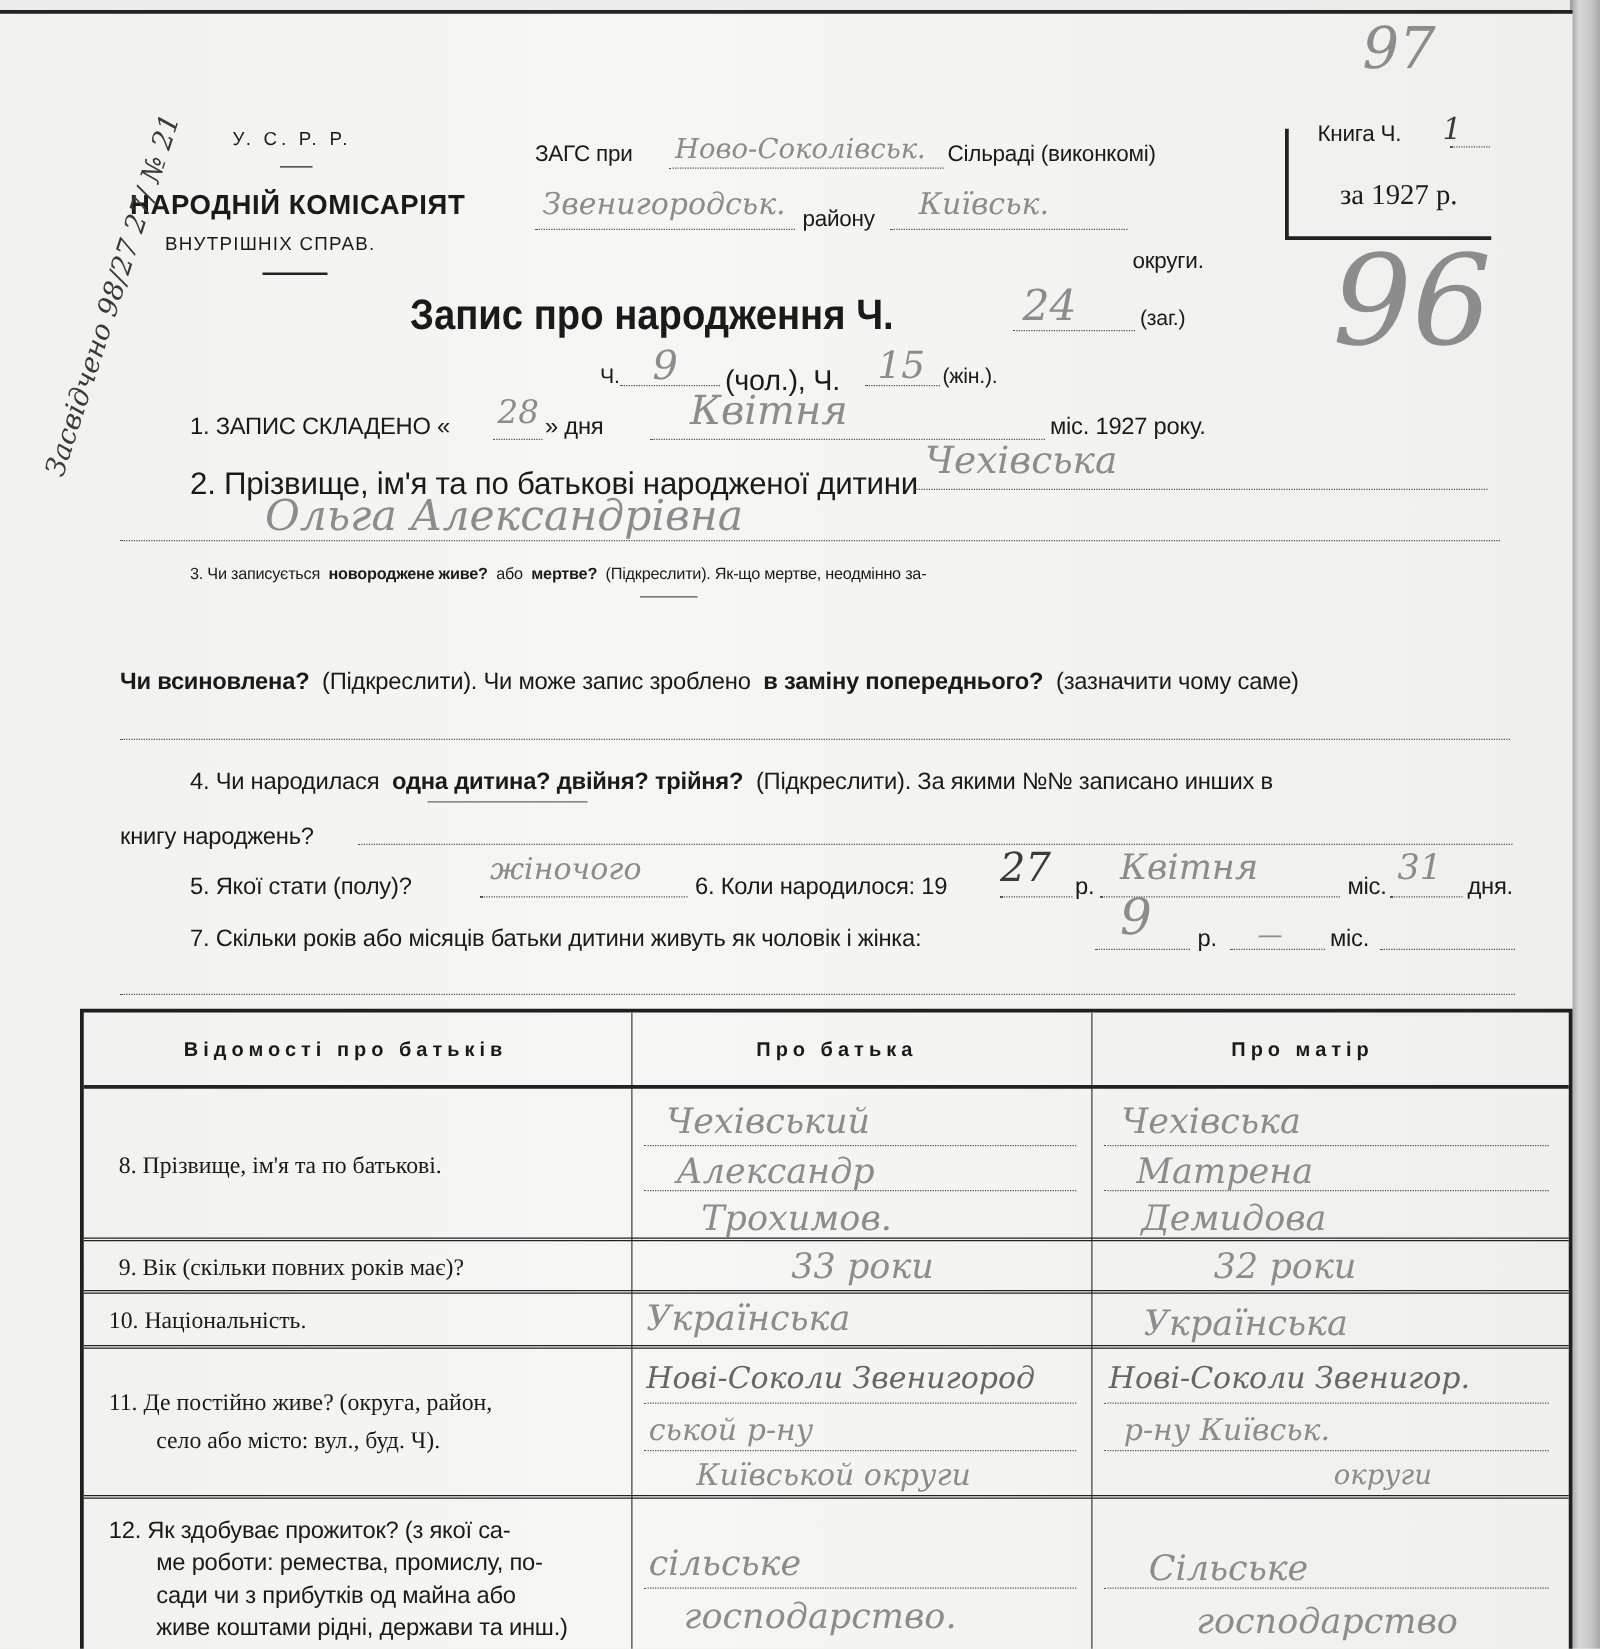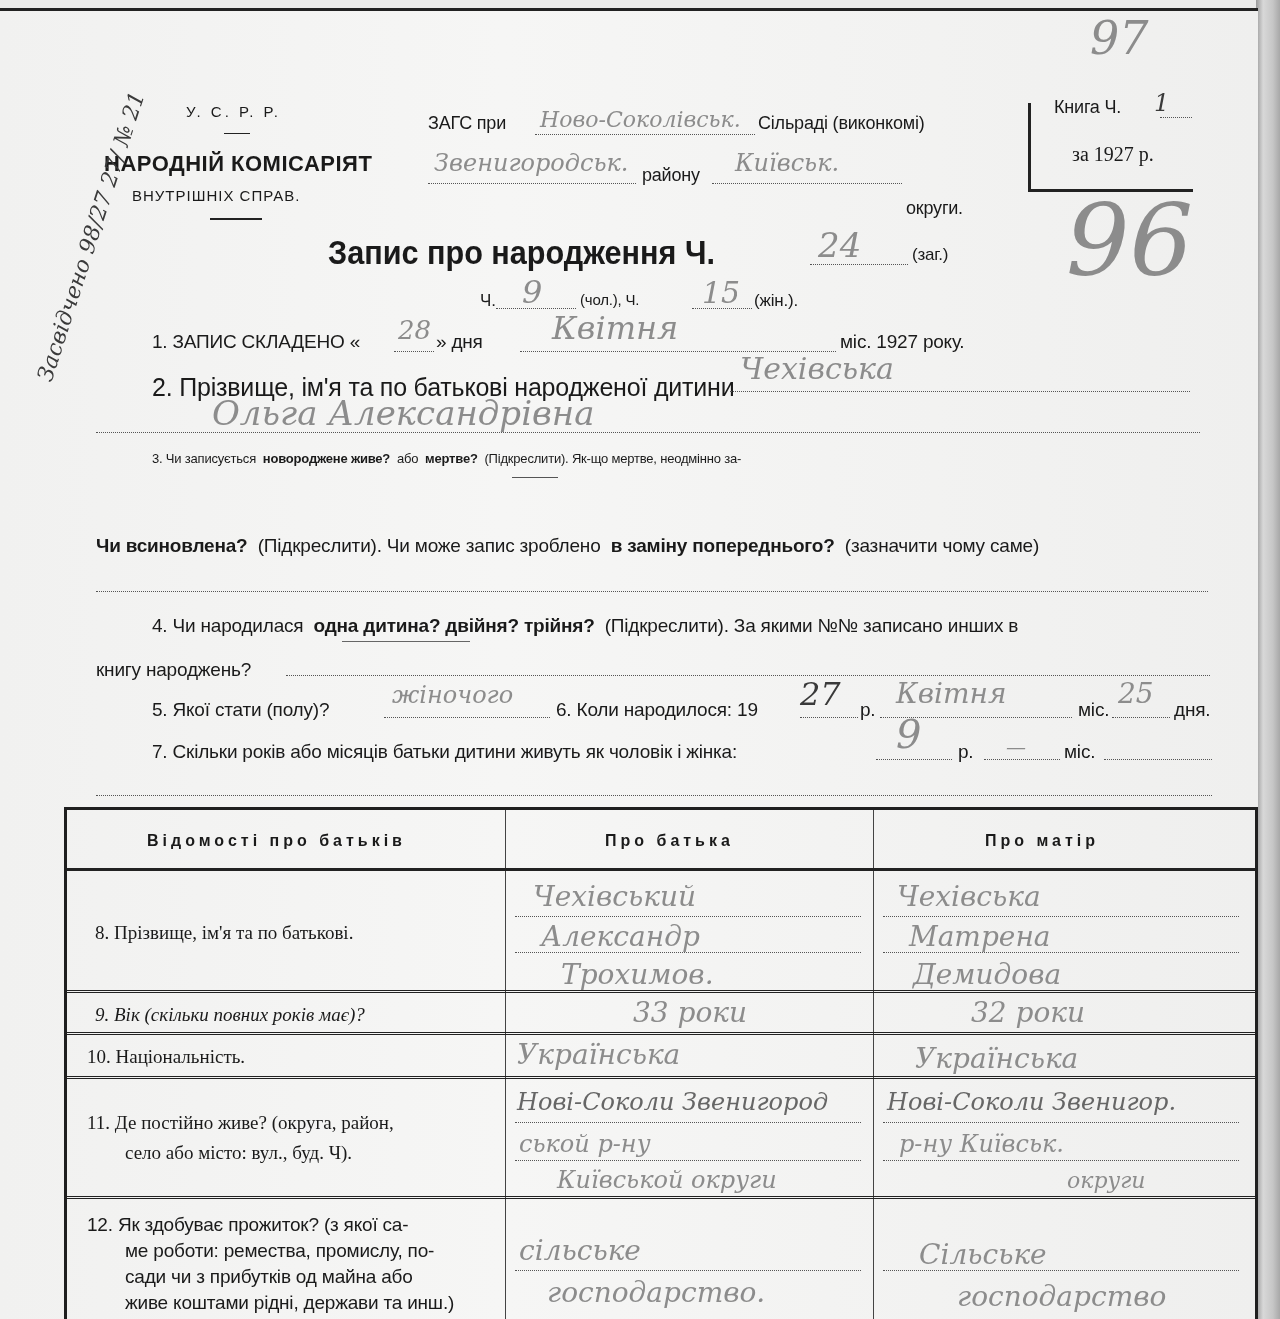--- a/index.html
+++ b/index.html
@@ -72,34 +72,34 @@
   <div class="abs hand" style="left:434px;top:138px;font-size:24px;">Звенигородськ.</div>
   <div class="abs cond txt" style="left:642px;top:154px;">району</div>
   <div class="dots" style="left:712px;top:172px;width:190px;"></div>
   <div class="abs hand" style="left:735px;top:138px;font-size:24px;">Київськ.</div>
   <div class="abs cond txt" style="left:906px;top:154px;margin-top:33px;">округи.</div>
 
   <div class="abs bookbox"></div>
   <div class="abs cond txt" style="left:1054px;top:86px;">Книга Ч.</div>
   <div class="abs hand dark" style="left:1154px;top:78px;font-size:24px;">1</div>
   <div class="dots" style="left:1160px;top:106px;width:32px;"></div>
-  <div class="abs txt" style="left:1072px;top:132px;font-size:20px;">за 1927 р.</div>
+  <div class="abs txt" style="left:1072px;top:132px;font-size:23px;">за 1927 р.</div>
 
   <div class="abs hand" style="left:1090px;top:0px;font-size:46px;">97</div>
   <div class="abs hand" style="left:1066px;top:180px;font-size:100px;line-height:1;">96</div>
 
   <div class="abs title">Запис про народження Ч.</div>
   <div class="dots" style="left:810px;top:253px;width:98px;"></div>
   <div class="abs hand" style="left:818px;top:214px;font-size:34px;">24</div>
   <div class="abs cond txt" style="left:912px;top:234px;font-size:17px;">(заг.)</div>
 
   <div class="abs cond txt" style="left:480px;top:280px;font-size:17px;">Ч.</div>
   <div class="dots" style="left:496px;top:297px;width:80px;"></div>
   <div class="abs hand" style="left:522px;top:262px;font-size:32px;">9</div>
-  <div class="abs cond txt" style="left:580px;top:280px;font-size:15px;">(чол.), Ч.</div>
+  <div class="abs cond txt" style="left:580px;top:280px;font-size:23px;">(чол.), Ч.</div>
   <div class="dots" style="left:692px;top:297px;width:60px;"></div>
   <div class="abs hand" style="left:702px;top:264px;font-size:30px;">15</div>
   <div class="abs cond txt" style="left:754px;top:280px;font-size:17px;">(жін.).</div>
 
   <div class="abs cond txt" style="left:152px;top:320px;font-size:19px;">1. ЗАПИС СКЛАДЕНО «</div>
   <div class="dots" style="left:394px;top:340px;width:40px;"></div>
   <div class="abs hand" style="left:398px;top:304px;font-size:26px;">28</div>
   <div class="abs cond txt" style="left:436px;top:320px;font-size:19px;">» дня</div>
   <div class="dots" style="left:520px;top:340px;width:316px;"></div>
   <div class="abs hand" style="left:552px;top:298px;font-size:32px;">Квітня</div>
@@ -140,21 +140,21 @@
   <div class="dots" style="left:384px;top:706px;width:166px;"></div>
   <div class="abs hand" style="left:392px;top:670px;font-size:24px;">жіночого</div>
   <div class="abs cond txt" style="left:556px;top:688px;font-size:19px;">6. Коли народилося: 19</div>
   <div class="dots" style="left:800px;top:706px;width:58px;"></div>
   <div class="abs hand dark" style="left:800px;top:664px;font-size:32px;">27</div>
   <div class="abs cond txt" style="left:860px;top:688px;font-size:19px;">р.</div>
   <div class="dots" style="left:880px;top:706px;width:192px;"></div>
   <div class="abs hand" style="left:896px;top:666px;font-size:28px;">Квітня</div>
   <div class="abs cond txt" style="left:1078px;top:688px;font-size:19px;">міс.</div>
   <div class="dots" style="left:1112px;top:706px;width:58px;"></div>
-  <div class="abs hand" style="left:1118px;top:666px;font-size:28px;">25</div>
+  <div class="abs hand" style="left:1118px;top:666px;font-size:28px;">31</div>
   <div class="abs cond txt" style="left:1174px;top:688px;font-size:19px;">дня.</div>
 
   <div class="abs cond txt" style="left:152px;top:730px;font-size:19px;">7. Скільки років або місяців батьки дитини живуть як чоловік і жінка:</div>
   <div class="dots" style="left:876px;top:748px;width:76px;"></div>
   <div class="abs hand" style="left:896px;top:700px;font-size:40px;">9</div>
   <div class="abs cond txt" style="left:958px;top:730px;font-size:19px;">р.</div>
   <div class="dots" style="left:984px;top:748px;width:76px;"></div>
   <div class="abs hand" style="left:1006px;top:724px;font-size:20px;">—</div>
   <div class="abs cond txt" style="left:1064px;top:730px;font-size:19px;">міс.</div>
   <div class="dots" style="left:1104px;top:748px;width:108px;"></div>
@@ -177,21 +177,21 @@
     <div class="cell-dots" style="left:816px;top:142px;width:356px;"></div>
     <div class="abs hand" style="left:466px;top:70px;font-size:28px;">Чехівський</div>
     <div class="abs hand" style="left:474px;top:110px;font-size:28px;">Александр</div>
     <div class="abs hand" style="left:494px;top:148px;font-size:28px;">Трохимов.</div>
     <div class="abs hand" style="left:830px;top:70px;font-size:28px;">Чехівська</div>
     <div class="abs hand" style="left:842px;top:110px;font-size:28px;">Матрена</div>
     <div class="abs hand" style="left:846px;top:148px;font-size:28px;">Демидова</div>
 
     <div class="hline dbl" style="top:180px;"></div>
 
-    <div class="rowlbl" style="left:28px;top:194px;font-style:italic;">9. Вік (скільки повних років має)?</div>
+    <div class="rowlbl" style="left:28px;top:194px;">9. Вік (скільки повних років має)?</div>
     <div class="abs hand" style="left:566px;top:186px;font-size:28px;">33 роки</div>
     <div class="abs hand" style="left:904px;top:186px;font-size:28px;">32 роки</div>
 
     <div class="hline dbl" style="top:222px;"></div>
 
     <div class="rowlbl" style="left:20px;top:236px;">10. Національність.</div>
     <div class="abs hand" style="left:450px;top:228px;font-size:28px;">Українська</div>
     <div class="abs hand" style="left:848px;top:232px;font-size:28px;">Українська</div>
 
     <div class="hline dbl" style="top:266px;"></div>

